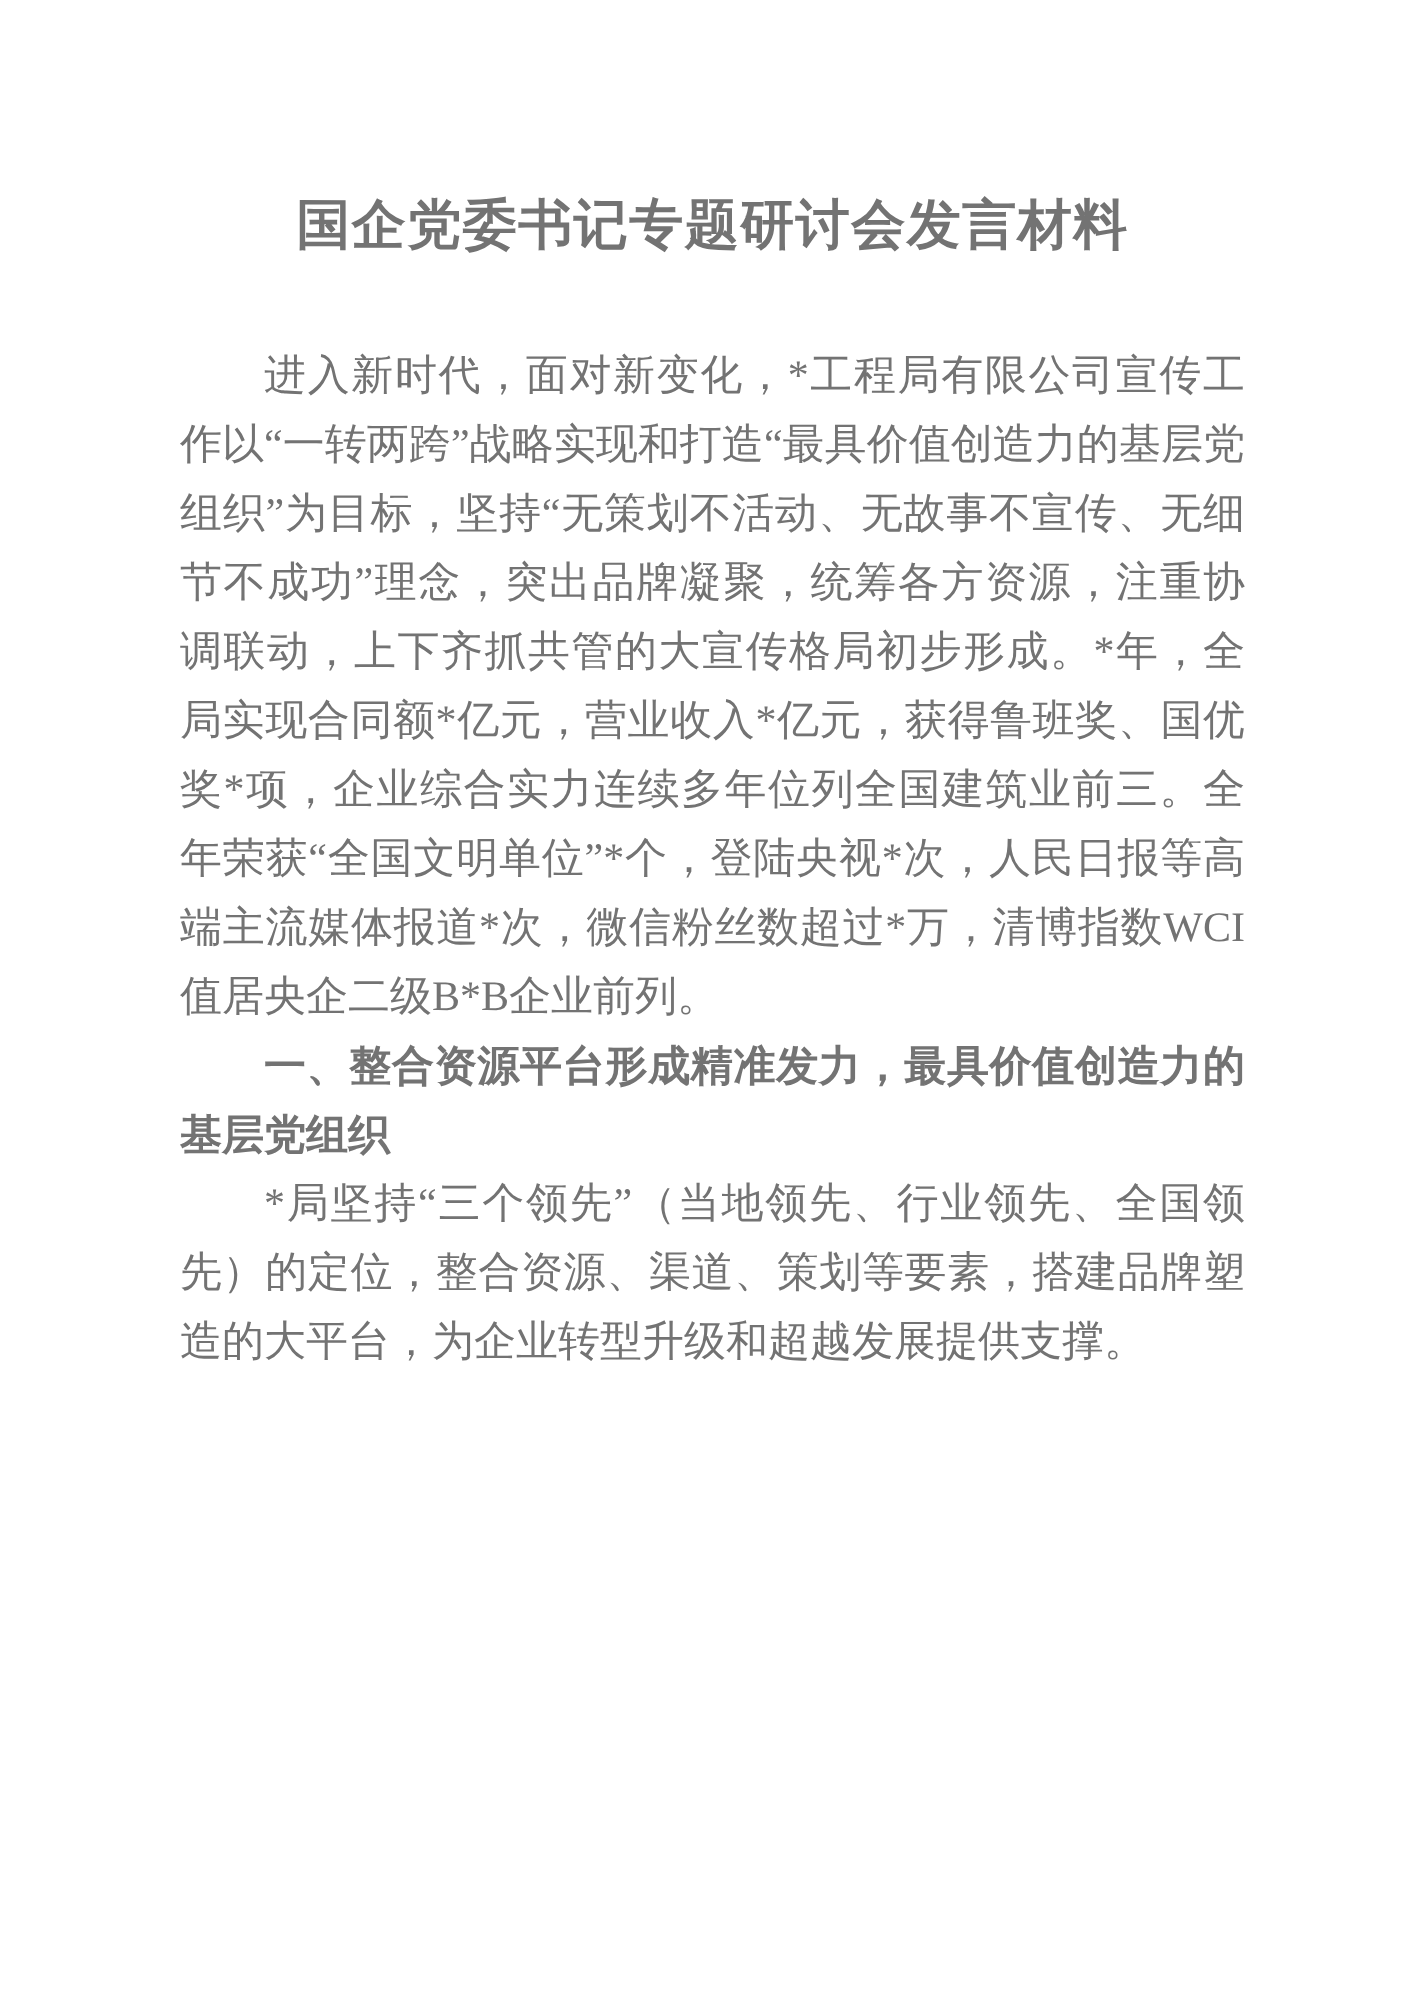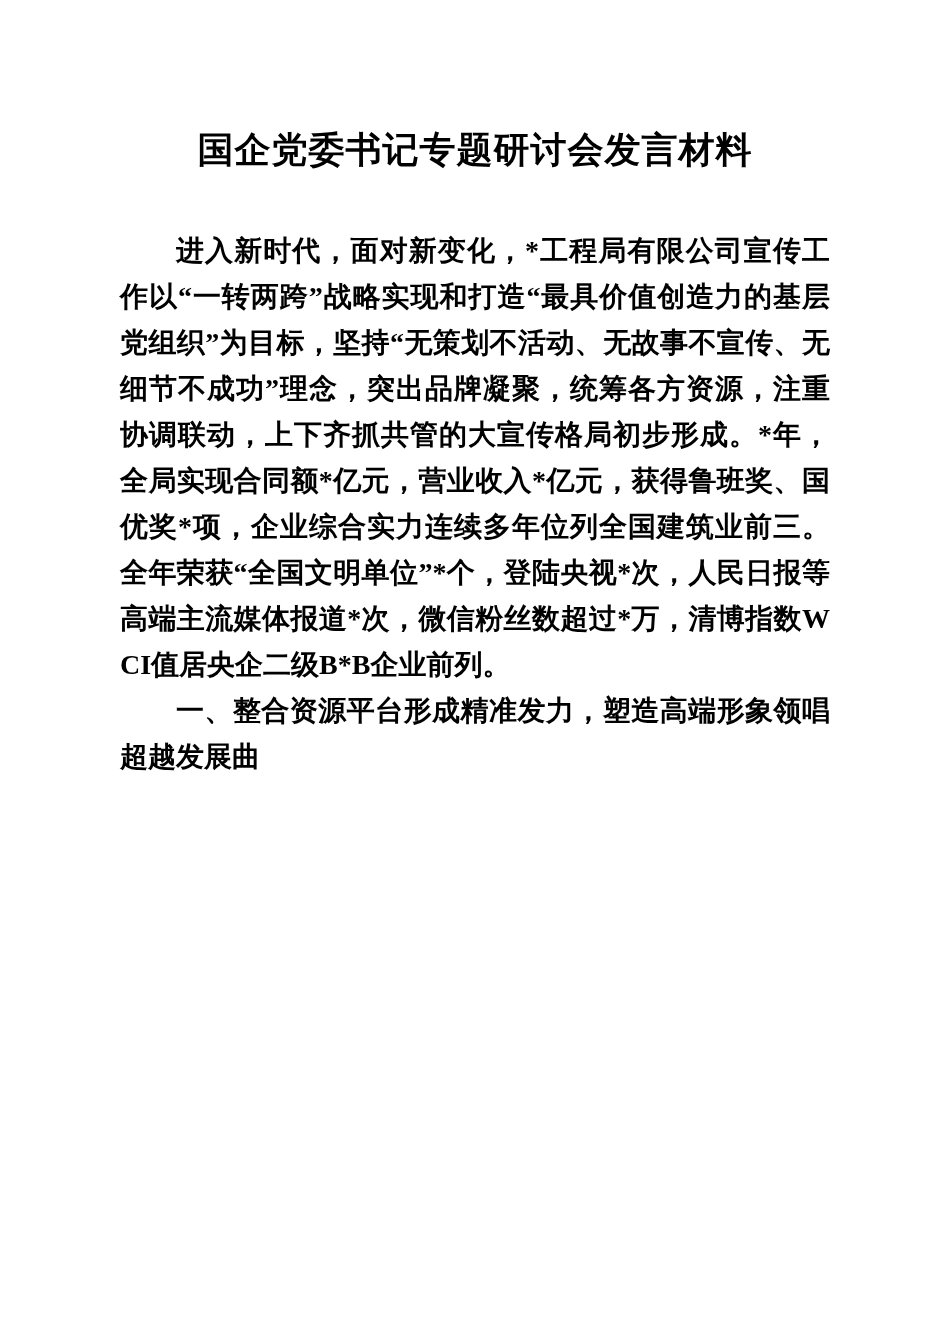--- a/index.html
+++ b/index.html
@@ -6,50 +6,50 @@
     margin: 0;
     padding: 0;
     background: #ffffff;
   }
   .page {
     position: relative;
     width: 950px;
     height: 1344px;
     box-sizing: border-box;
     background: #ffffff;
-    color: #000000;
+    color: #737373;
     padding: 126px 120px 0 120px;
     overflow: hidden;
     font-family: "Liberation Serif", "DejaVu Serif", serif;
   }
   .doc-title {
     margin: 0 0 54px 0;
     font-size: 36px;
     line-height: 48px;
     font-weight: 700;
     text-align: center;
     letter-spacing: 1px;
     font-family: "Liberation Serif", "DejaVu Serif", serif;
   }
   .para {
     margin: 0;
     font-size: 28px;
     line-height: 46px;
     text-align: justify;
     text-indent: 2em;
     word-break: break-all;
-    font-weight: bold;
   }
   .para.heading {
     font-weight: 700;
     font-family: "Liberation Sans", "DejaVu Sans", sans-serif;
   }
 </style>
 </head>
 <body>
 
 <div class="page">
   <h1 class="doc-title">国企党委书记专题研讨会发言材料</h1>
   <div id="content">
       <p class="para">进入新时代，面对新变化，*工程局有限公司宣传工作以“一转两跨”战略实现和打造“最具价值创造力的基层党组织”为目标，坚持“无策划不活动、无故事不宣传、无细节不成功”理念，突出品牌凝聚，统筹各方资源，注重协调联动，上下齐抓共管的大宣传格局初步形成。*年，全局实现合同额*亿元，营业收入*亿元，获得鲁班奖、国优奖*项，企业综合实力连续多年位列全国建筑业前三。全年荣获“全国文明单位”*个，登陆央视*次，人民日报等高端主流媒体报道*次，微信粉丝数超过*万，清博指数WCI值居央企二级B*B企业前列。</p>
-      <p class="para heading">一、整合资源平台形成精准发力，塑造高端形象领唱超越发展曲</p>
+      <p class="para heading">一、整合资源平台形成精准发力，最具价值创造力的基层党组织</p>
+      <p class="para">*局坚持“三个领先”（当地领先、行业领先、全国领先）的定位，整合资源、渠道、策划等要素，搭建品牌塑造的大平台，为企业转型升级和超越发展提供支撑。</p>
     </div>
 </div>
 
 </body></html>

